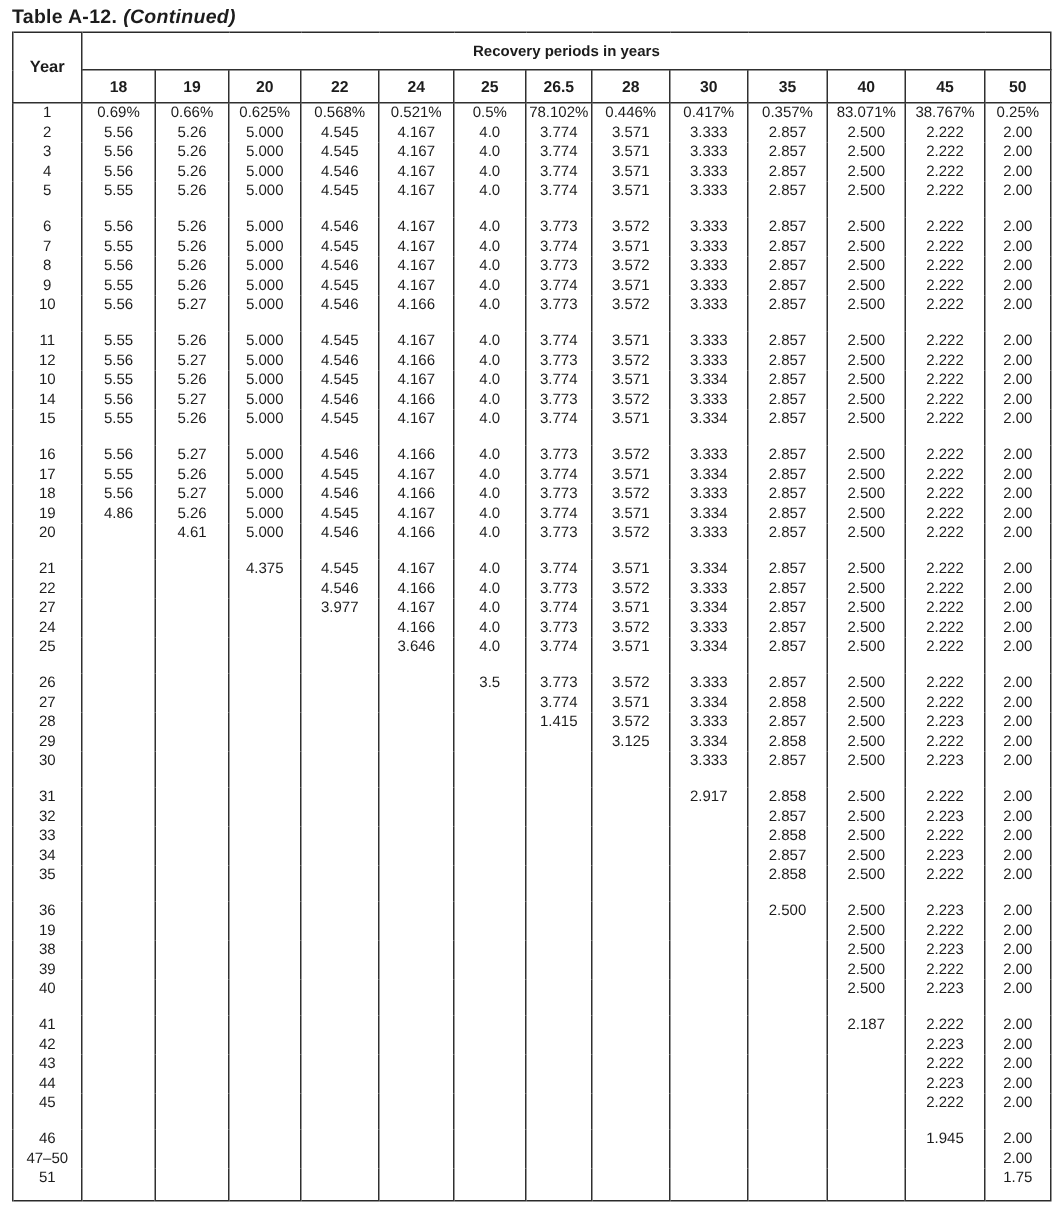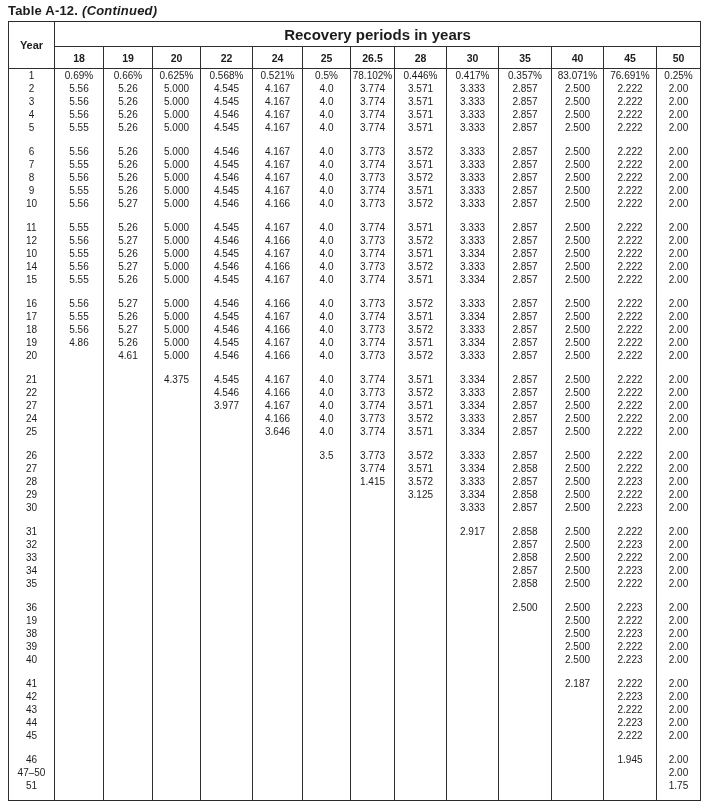--- a/index.html
+++ b/index.html
@@ -41,21 +41,21 @@
     overflow: hidden;
   }
   thead th { border-bottom: 1px solid #2f2f2f; }
   th.year-head {
     font-size: 11px;
     font-weight: bold;
     vertical-align: middle;
   }
   th.group-head {
     height: 24px;
-    font-size: 15px;
+    font-size: 10px;
     font-weight: bold;
     vertical-align: middle;
   }
   th.col-head {
     height: 21px;
     font-size: 10.5px;
     font-weight: bold;
     vertical-align: middle;
   }
   tbody td {
@@ -120,21 +120,21 @@
           <td>0.66%</td>
           <td>0.625%</td>
           <td>0.568%</td>
           <td>0.521%</td>
           <td>0.5%</td>
           <td>78.102%</td>
           <td>0.446%</td>
           <td>0.417%</td>
           <td>0.357%</td>
           <td>83.071%</td>
-          <td>76.691%</td>
+          <td>38.767%</td>
           <td>0.25%</td>
         </tr>
         <tr>
           <td>2</td>
           <td>5.56</td>
           <td>5.26</td>
           <td>5.000</td>
           <td>4.545</td>
           <td>4.167</td>
           <td>4.0</td>

